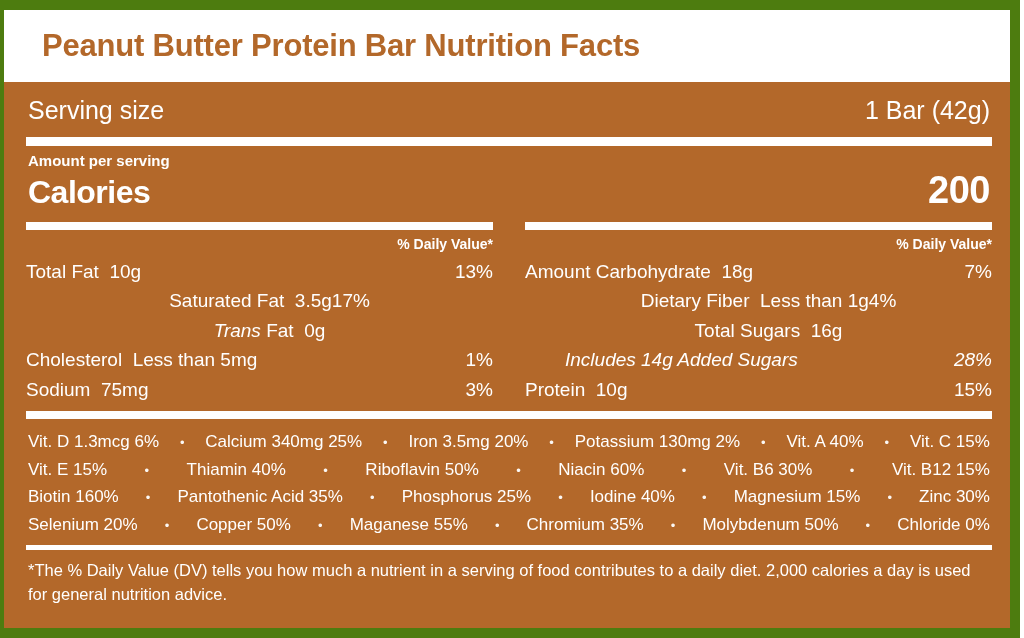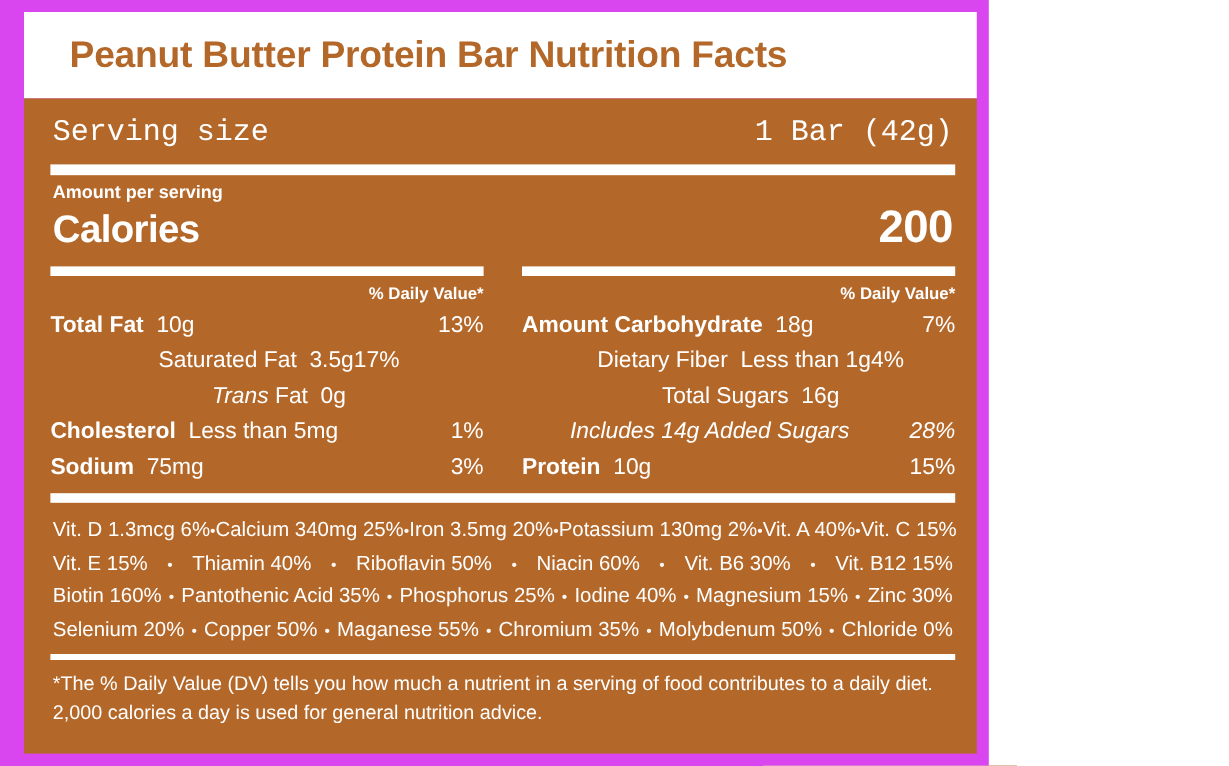--- a/index.html
+++ b/index.html
@@ -13,24 +13,24 @@
   body {
     background: #ffffff;
     font-family: "Liberation Sans", sans-serif;
     -webkit-font-smoothing: antialiased;
   }
 
   
   #label-frame {
     position: absolute;
     left: 0; top: 0;
-    width: 824px;
+    width: 1020px;
     height: 638px;
-    background: #d946ef;
-    padding: 10px 10px 10px 20px;
+    background: #4d7c0f;
+    padding: 10px 10px 10px 4px;
   }
 
   
   #title-bar {
     background: #ffffff;
     height: 72px;
     display: flex;
     align-items: center;
     padding-left: 38px;
   }
@@ -59,21 +59,20 @@
   .rule-thick { height: 9px; }
   .rule-med   { height: 8px; }
   .rule-thin  { height: 5px; }
 
   
   #serving-row {
     display: flex;
     justify-content: space-between;
     align-items: baseline;
     padding: 14px 2px 12px 2px;
-    font-family: Liberation Mono, monospace;
   }
   #serving-label { font-size: 25px; }
   #serving-value { font-size: 25px; }
 
   
   #amount-per-serving {
     font-size: 15px;
     font-weight: bold;
     padding: 6px 2px 0 2px;
   }
@@ -102,21 +101,21 @@
   }
 
   .nut-row {
     display: flex;
     justify-content: space-between;
     align-items: baseline;
     font-size: 19px;
     line-height: 1.55;
     white-space: nowrap;
   }
-  .nut-name b { font-weight: bold; margin-top: 20px; }
+  .nut-name b { font-weight: normal; margin-top: 20px; }
   .nut-name i { font-style: italic; }
   .indent1 { padding-left: 20px; justify-content: center; }
   .indent2 { padding-left: 40px; font-style: italic; }
   .nut-pct { font-size: 19px; }
 
   #columns-rule {
     padding-top: 7px;
   }
 
   

